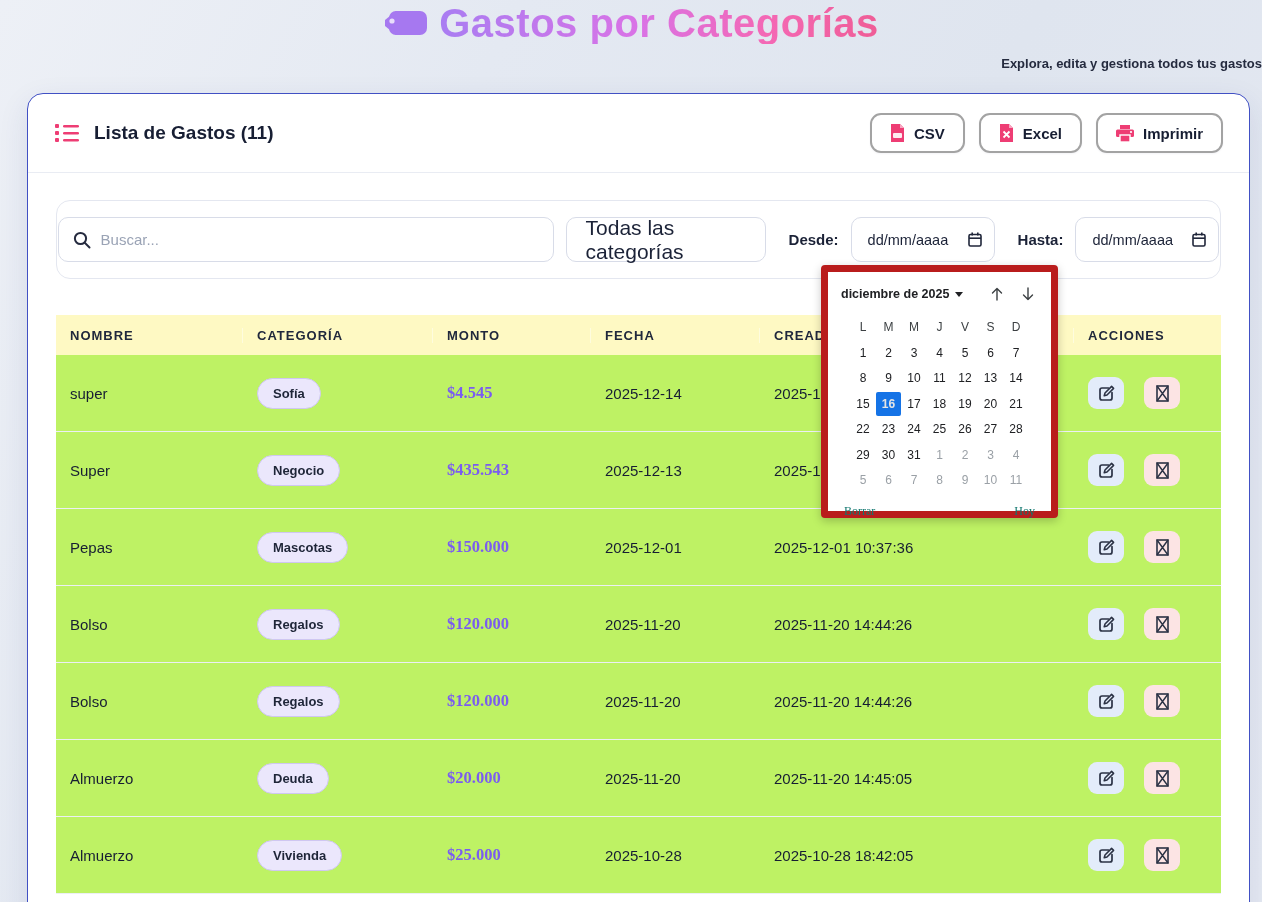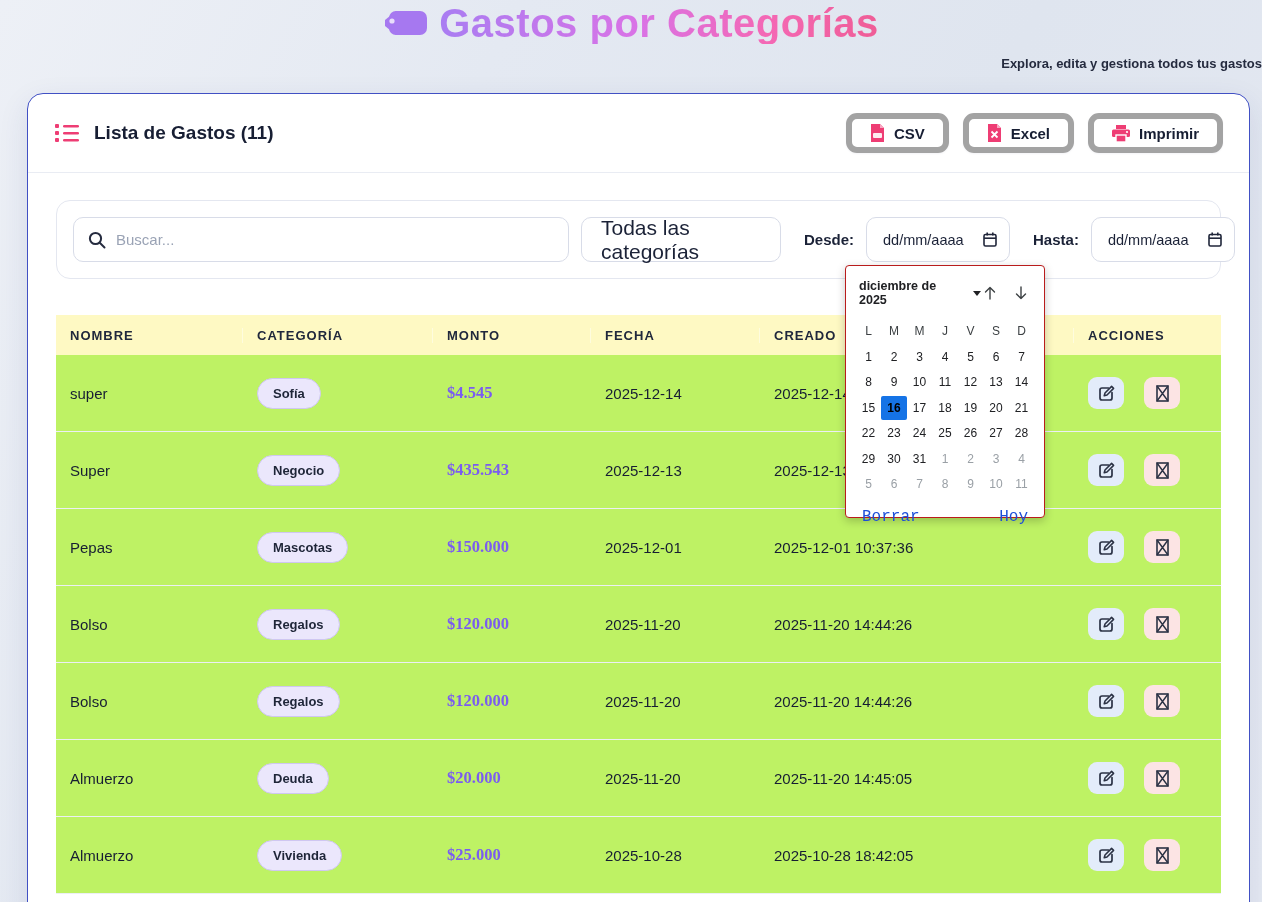--- a/index.html
+++ b/index.html
@@ -28,31 +28,32 @@
     box-shadow:0 10px 30px rgba(40,50,120,.10);
   }
   .card-head {
     height:79px; display:flex; align-items:center; justify-content:space-between;
     padding:0 26px; border-bottom:1px solid #e9ecf3;
   }
   .card-title { display:flex; align-items:center; gap:14px; font-size:19px; font-weight:800; color:#171e33; }
   .head-actions { display:flex; gap:14px; }
   .export-btn {
     display:flex; align-items:center; gap:9px; height:40px; padding:0 18px;
-    background:#fff; border:6px solid #a3a3a3; border-radius:11px;
+    background:#fff; border:2px solid #a3a3a3; border-radius:11px;
     font-size:15px; font-weight:800; color:#171e33; cursor:pointer;
     box-shadow:0 1px 2px rgba(30,40,90,.05);
     font-family:inherit;
   }
 
   
   .filter-wrap {
     margin:27px 28px 0 28px; border:1px solid #e4e7f0; border-radius:14px;
     background:#fff; padding:16px; display:flex; align-items:center; gap:12px;
     height:79px;
+    justify-content:center;
   }
   .search-box {
     flex:0 0 496px; height:45px; border:1px solid #d8dce8; border-radius:10px;
     display:flex; align-items:center; padding:0 14px; gap:10px; background:#fff;
   }
   .search-box input {
     border:none; outline:none; flex:1; font-size:15px; color:#1b2237;
     font-family:inherit; background:transparent;
   }
   .search-box input::placeholder { color:#9aa3b5; }
@@ -95,43 +96,43 @@
   .cell-actions { display:flex; gap:20px; }
   .icon-btn {
     width:36px; height:32px; border:none; border-radius:9px; cursor:pointer;
     display:flex; align-items:center; justify-content:center; font-family:inherit;
   }
   .icon-btn.edit { background:#e3ecfa; }
   .icon-btn.del  { background:#fce4e4; }
 
   
   .datepicker {
-    position:absolute; left:845px; top:265px; width:200px; height:253px;
-    background:#fff; border:1px solid #b91c1c; border-radius:4px;
+    position:absolute; left:821px; top:265px; width:237px; height:253px;
+    background:#fff; border:7px solid #b91c1c; border-radius:4px;
     box-shadow:0 3px 10px rgba(0,0,0,.22); z-index:50;
     font-family:"Liberation Sans","DejaVu Sans",sans-serif; color:#202124;
   }
   .dp-head { display:flex; align-items:center; padding:13px 12px 6px 13px; }
   .dp-month { font-size:12.5px; font-weight:700; color:#202124; display:flex; align-items:center; gap:6px; cursor:pointer; }
   .dp-caret { width:0; height:0; border-left:4px solid transparent; border-right:4px solid transparent; border-top:5px solid #202124; }
   .dp-nav { margin-left:auto; display:flex; gap:13px; padding-right:2px; }
   .dp-nav button { background:none; border:none; cursor:pointer; padding:0; width:18px; height:18px; }
   .dp-grid {
     display:grid; grid-template-columns:repeat(7,25.5px); justify-content:center;
     row-gap:1.5px; margin-top:6px;
   }
   .dp-cell {
     width:25.5px; height:24px; display:flex; align-items:center; justify-content:center;
     font-size:12px; color:#202124; cursor:pointer; border-radius:2px;
   }
   .dp-cell.wd { font-weight:400; color:#3c4043; cursor:default; }
   .dp-cell.out { color:#9aa0a6; }
-  .dp-cell.sel { background:#1573e6; color:#000000; font-weight:700; }
+  .dp-cell.sel { background:#1573e6; color:#e5e5e5; font-weight:700; }
   .dp-foot { display:flex; justify-content:space-between; padding:12px 16px 0 16px; }
-  .dp-link { font-size:16px; color:#1d4ed8; background:none; border:none; cursor:pointer; font-family:Liberation Mono, monospace; }
+  .dp-link { font-size:12px; color:#0f766e; background:none; border:none; cursor:pointer; font-family:Liberation Serif, serif; }
 
   svg { display:block; }
 </style>
 </head>
 <body>
 
 <div class="page-head">
   <div class="title-line">
     <span>
       <svg width="44" height="30" viewBox="0 0 44 30">

